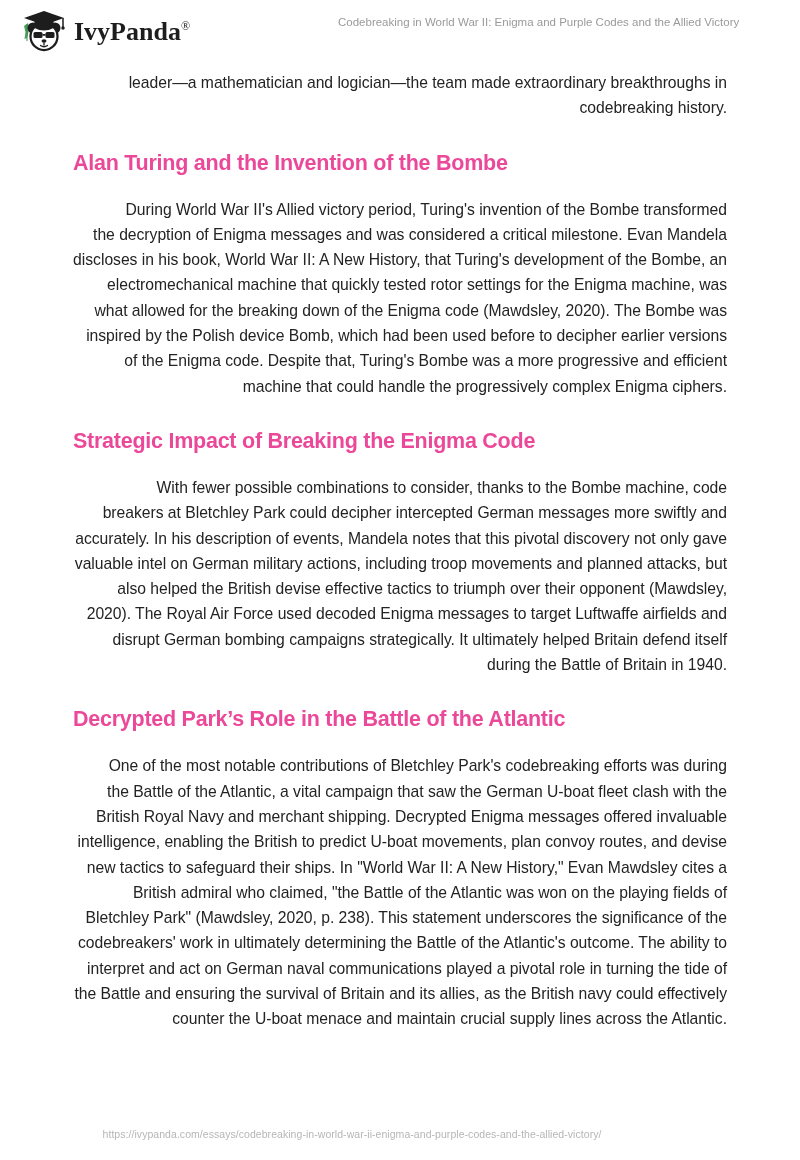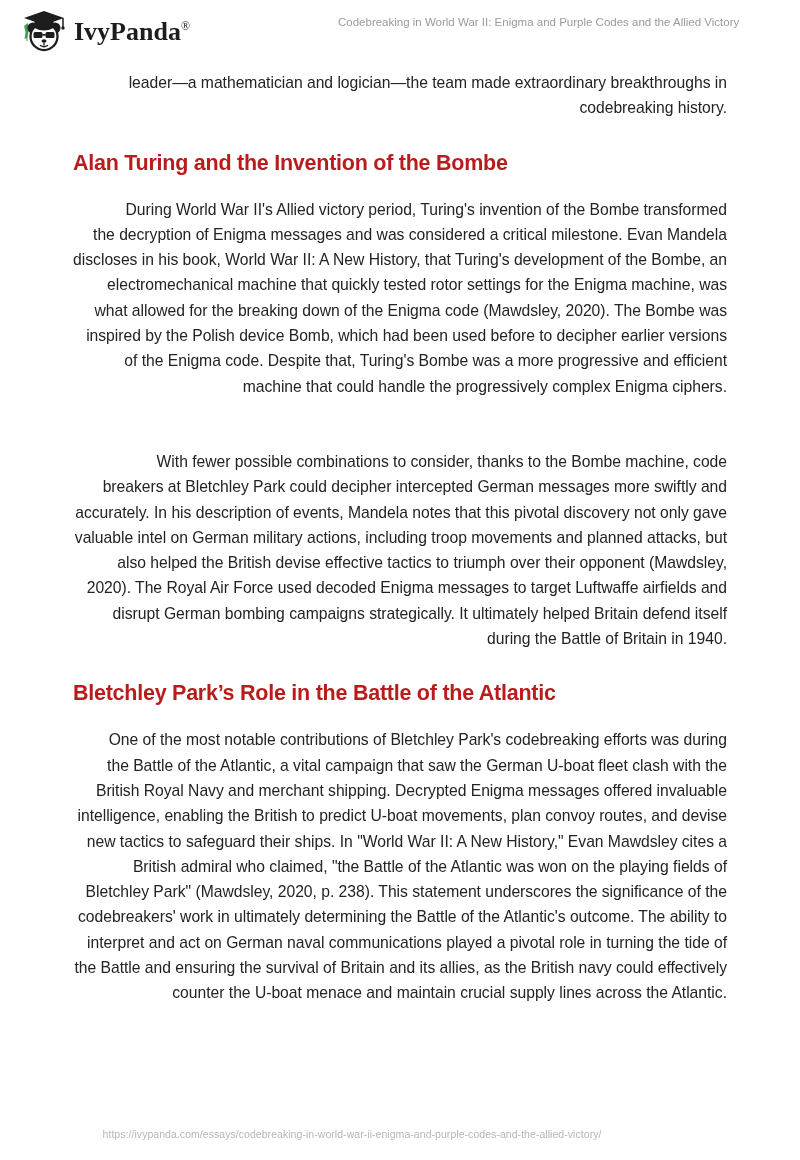--- a/index.html
+++ b/index.html
@@ -96,21 +96,21 @@
     letter-spacing: -0.02px;
   }
 
   .para.indent {
     text-indent: 27px;
   }
 
   h2.section-heading {
     font-size: 21.5px;
     font-weight: bold;
-    color: #b91c1c;
+    color: #ec4899;
     margin: 0;
     line-height: 26px;
     letter-spacing: -0.25px;
   }
 
   .gap-before-heading { height: 29px; }
   .gap-after-heading  { height: 21px; }
 
   
   .page-footer {
@@ -172,28 +172,29 @@
     <div class="gap-before-heading"></div>
 
     <h2 class="section-heading">Alan Turing and the Invention of the Bombe</h2>
 
     <div class="gap-after-heading"></div>
 
     <p class="para indent">During World War II's Allied victory period, Turing's invention of the Bombe transformed the decryption of Enigma messages and was considered a critical milestone. Evan Mandela discloses in his book, World War II: A New History, that Turing's development of the Bombe, an electromechanical machine that quickly tested rotor settings for the Enigma machine, was what allowed for the breaking down of the Enigma code (Mawdsley, 2020). The Bombe was inspired by the Polish device Bomb, which had been used before to decipher earlier versions of the Enigma code. Despite that, Turing's Bombe was a more progressive and efficient machine that could handle the progressively complex Enigma ciphers.</p>
 
     <div class="gap-before-heading"></div>
 
+    <h2 class="section-heading">Strategic Impact of Breaking the Enigma Code</h2>
 
     <div class="gap-after-heading"></div>
 
     <p class="para indent">With fewer possible combinations to consider, thanks to the Bombe machine, code breakers at Bletchley Park could decipher intercepted German messages more swiftly and accurately. In his description of events, Mandela notes that this pivotal discovery not only gave valuable intel on German military actions, including troop movements and planned attacks, but also helped the British devise effective tactics to triumph over their opponent (Mawdsley, 2020). The Royal Air Force used decoded Enigma messages to target Luftwaffe airfields and disrupt German bombing campaigns strategically. It ultimately helped Britain defend itself during the Battle of Britain in 1940.</p>
 
     <div class="gap-before-heading"></div>
 
-    <h2 class="section-heading">Bletchley Park’s Role in the Battle of the Atlantic</h2>
+    <h2 class="section-heading">Decrypted Park’s Role in the Battle of the Atlantic</h2>
 
     <div class="gap-after-heading"></div>
 
     <p class="para indent">One of the most notable contributions of Bletchley Park's codebreaking efforts was during the Battle of the Atlantic, a vital campaign that saw the German U-boat fleet clash with the British Royal Navy and merchant shipping. Decrypted Enigma messages offered invaluable intelligence, enabling the British to predict U-boat movements, plan convoy routes, and devise new tactics to safeguard their ships. In "World War II: A New History," Evan Mawdsley cites a British admiral who claimed, "the Battle of the Atlantic was won on the playing fields of Bletchley Park" (Mawdsley, 2020, p. 238). This statement underscores the significance of the codebreakers' work in ultimately determining the Battle of the Atlantic's outcome. The ability to interpret and act on German naval communications played a pivotal role in turning the tide of the Battle and ensuring the survival of Britain and its allies, as the British navy could effectively counter the U-boat menace and maintain crucial supply lines across the Atlantic.</p>
 
   </div>
 
   <div class="page-footer">
     <span class="footer-url">https://ivypanda.com/essays/codebreaking-in-world-war-ii-enigma-and-purple-codes-and-the-allied-victory/</span>
   </div>

